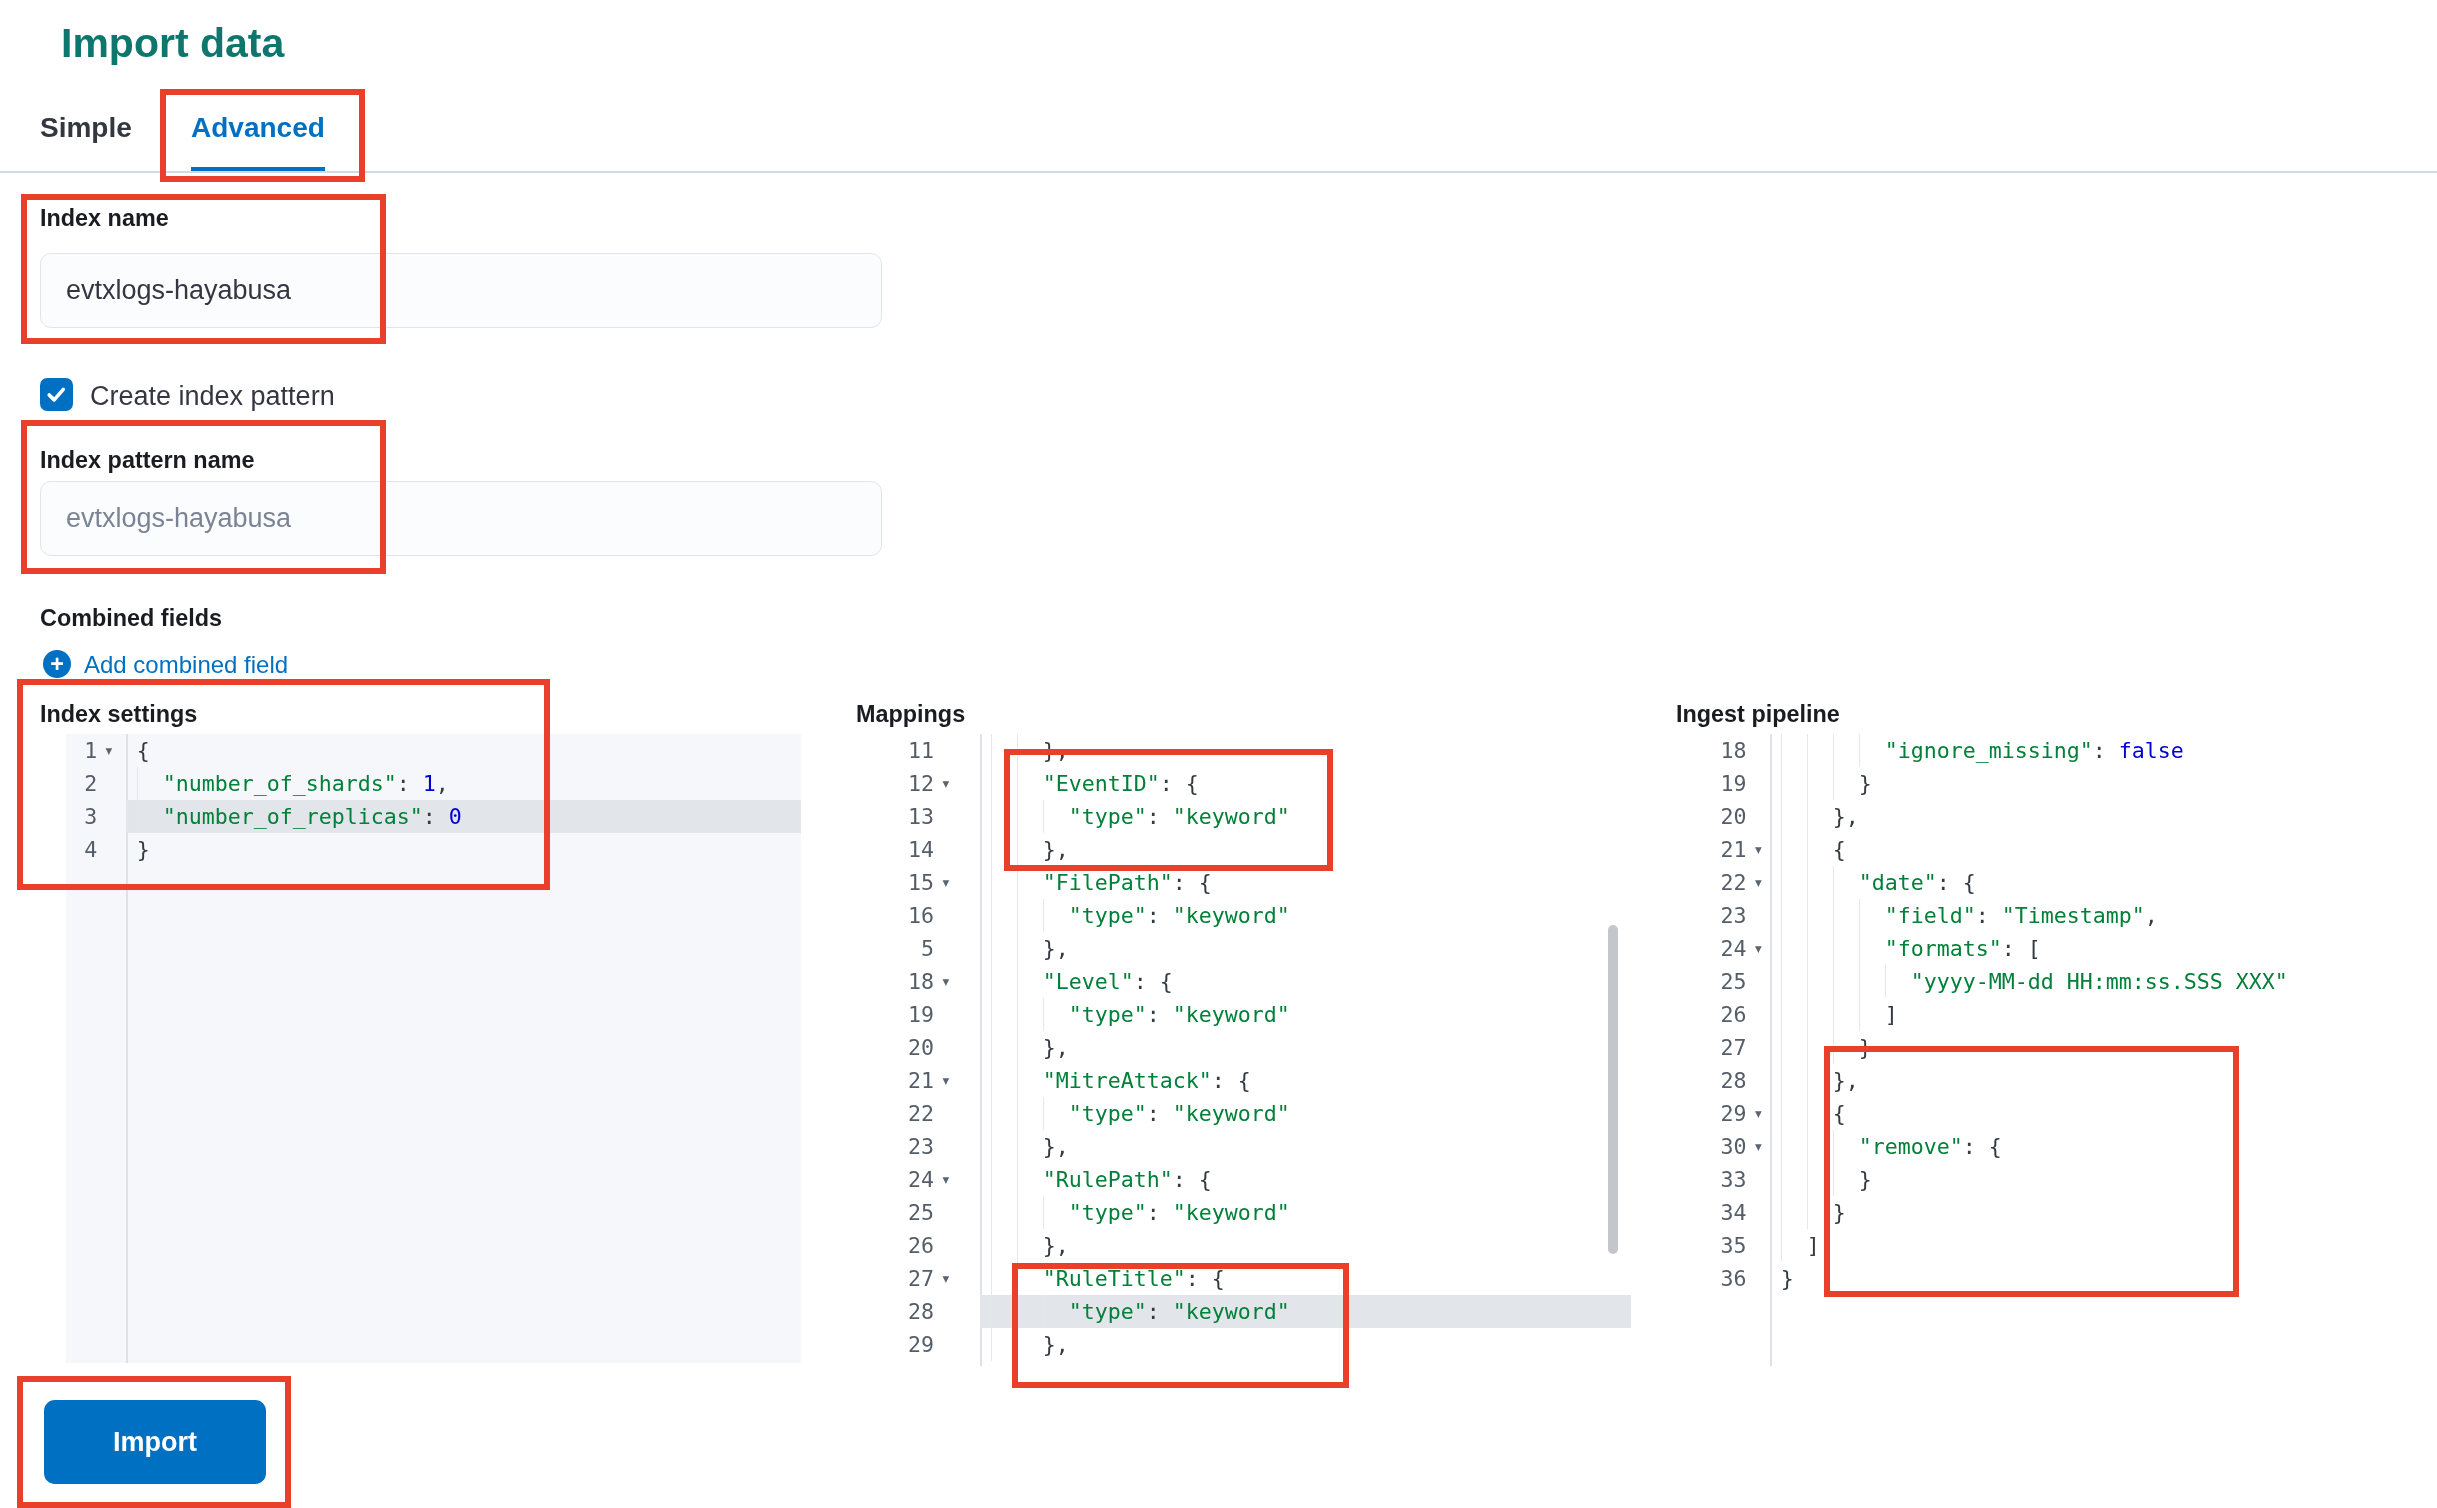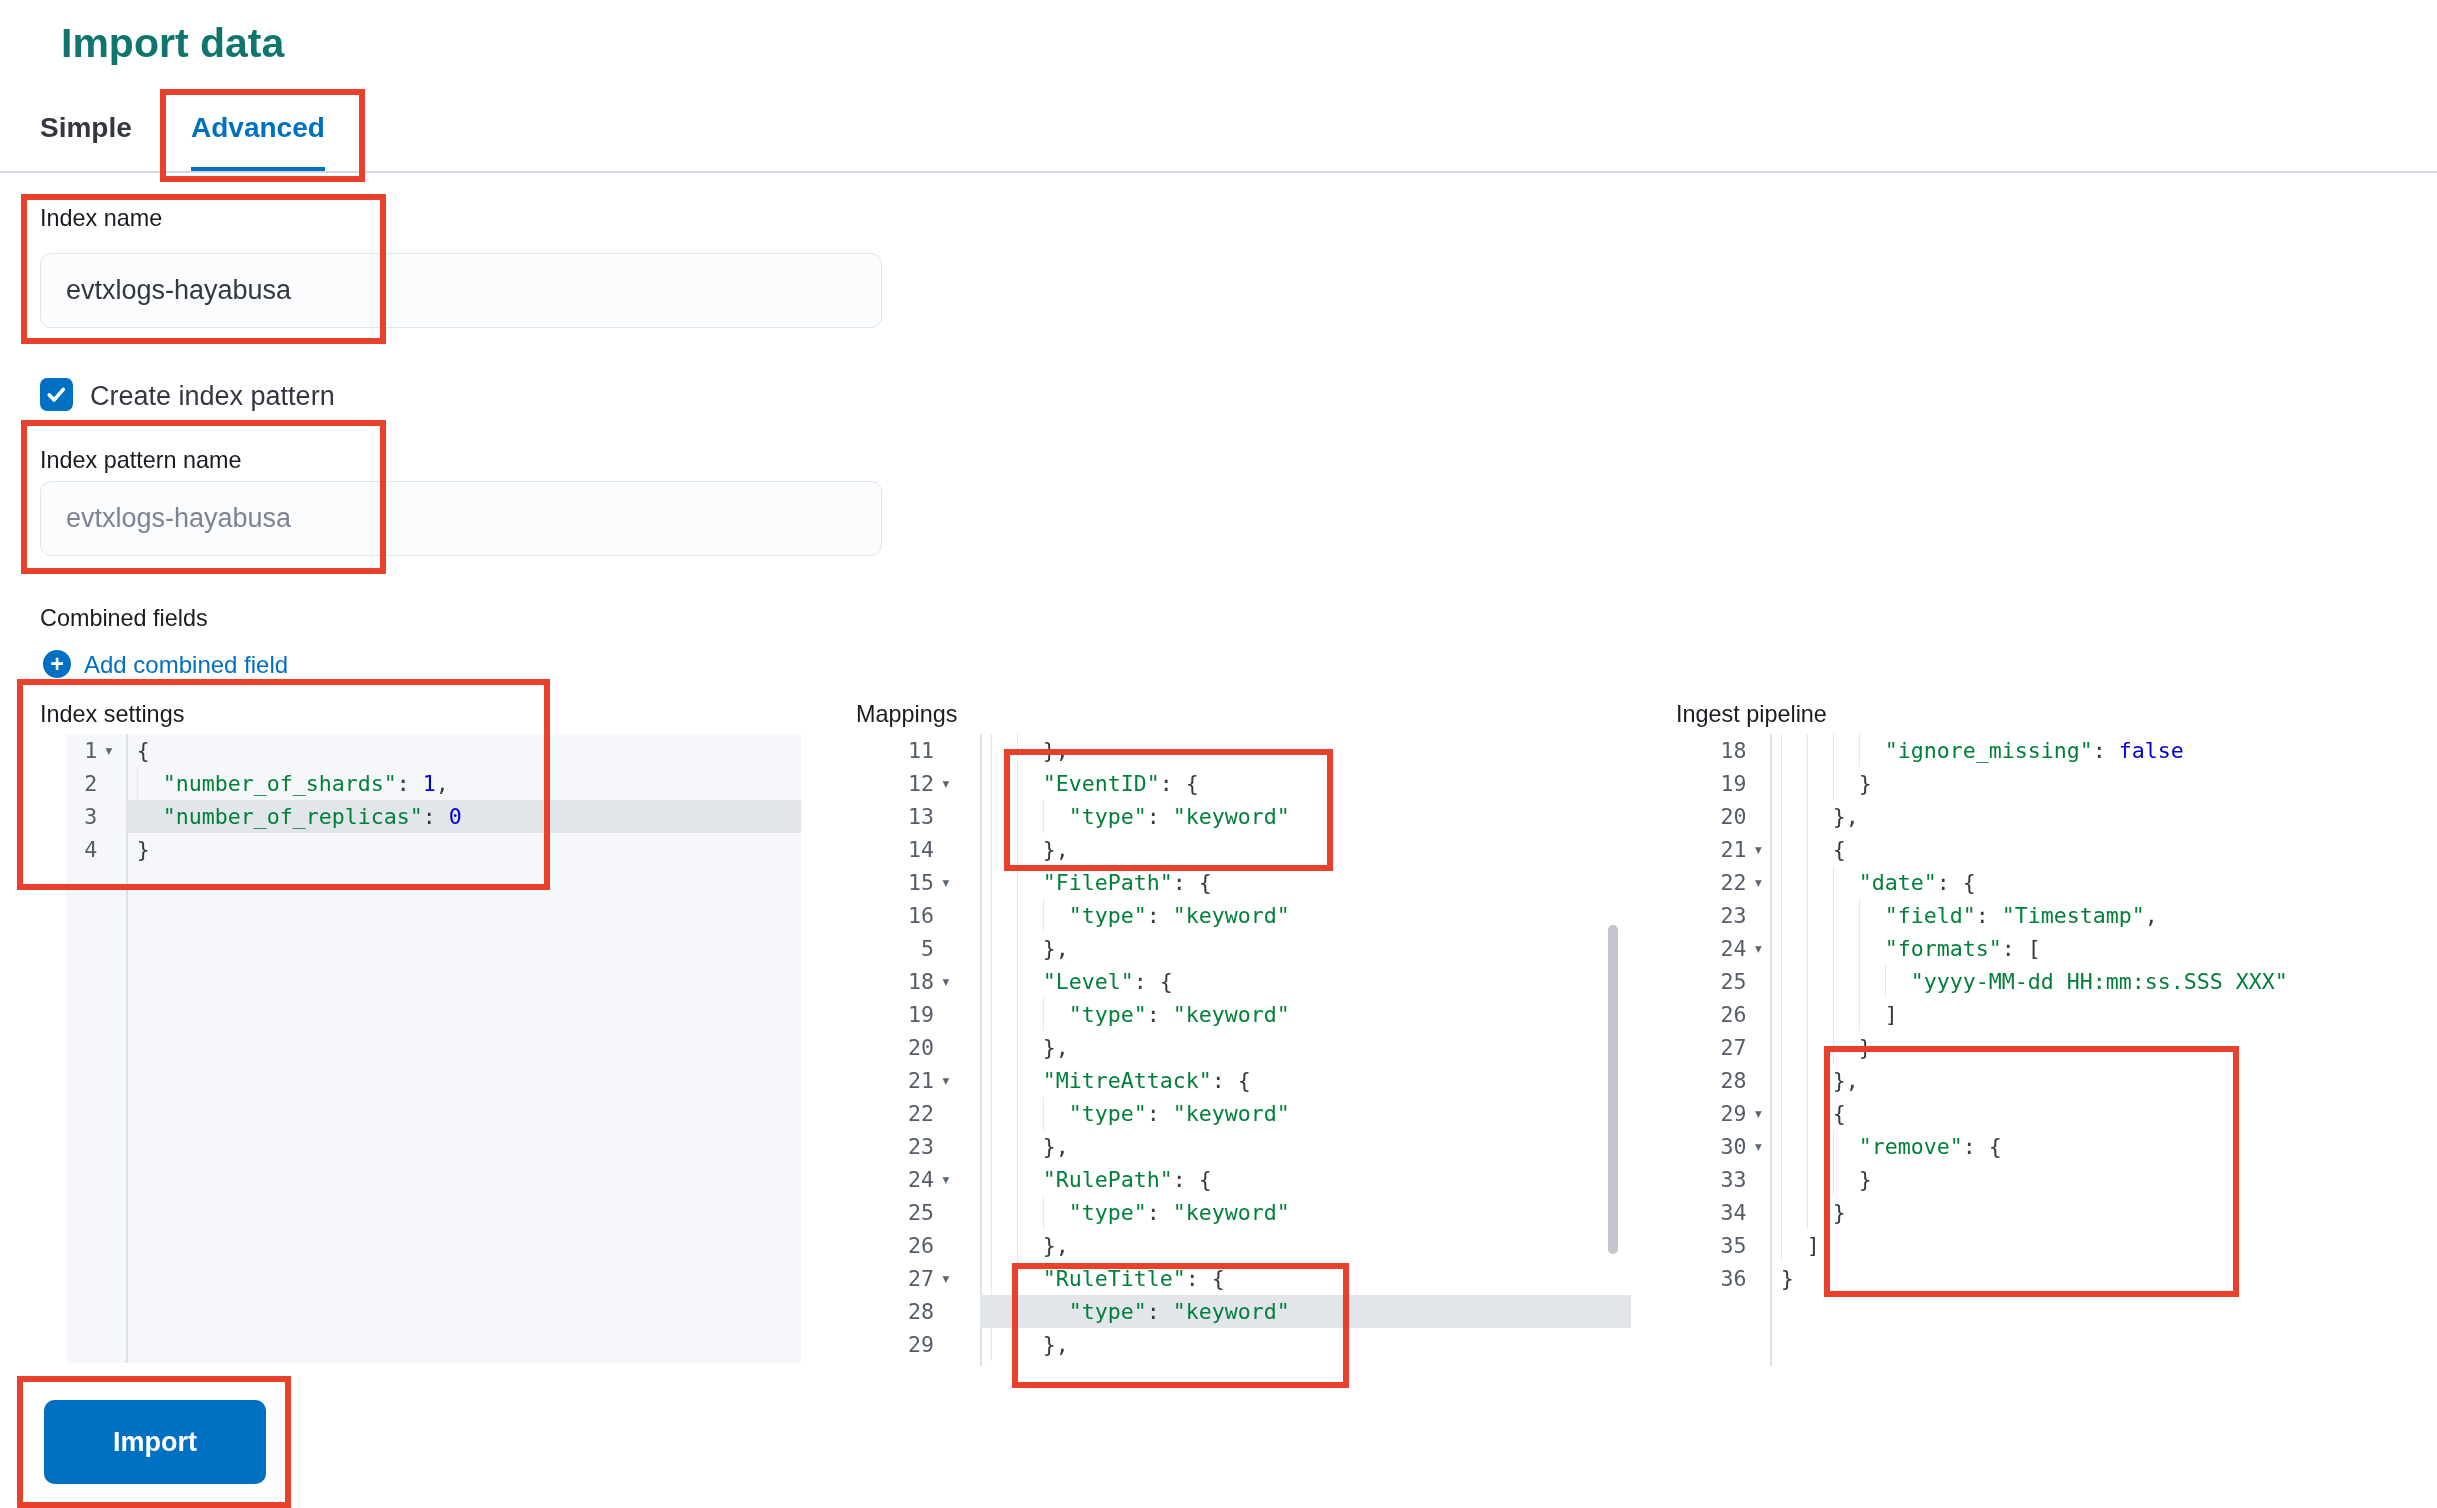--- a/index.html
+++ b/index.html
@@ -7,21 +7,21 @@
     width:2438px;height:1508px;position:relative;overflow:hidden;
     background:#ffffff;color:#343741;
     font-family:"Liberation Sans",sans-serif;
   }
   .page-title{position:absolute;left:37px;top:20px;font-size:41px;font-weight:700;color:#0f766e;margin-left:24px;}
   .tabs-divider{position:absolute;left:0;top:171px;width:2438px;height:1.8px;background:#d3dae6;}
   .tab{position:absolute;top:112px;font-size:28px;font-weight:700;color:#343741;cursor:pointer;line-height:32px;}
   .tab-simple{left:40px;}
   .tab-advanced{left:191px;color:#0071c2;padding-bottom:23.4px;border-bottom:4.5px solid #0071c2;}
 
-  .field-label{position:absolute;font-size:23.4px;font-weight:400;color:#1a1c21;line-height:29px;}
+  .field-label{position:absolute;font-size:23.4px;font-weight:700;color:#1a1c21;line-height:29px;}
   .text-input{
     position:absolute;left:40px;width:842px;height:75px;box-sizing:border-box;
     background:#fbfcfd;border:1.8px solid #dfe5ef;border-radius:10.8px;
     font-family:"Liberation Sans",sans-serif;font-size:27px;color:#343741;
     padding:0 25px;outline:none;
   }
   .text-input::placeholder{color:#7b8494;}
 
   .checkbox{
     position:absolute;left:40px;top:378px;width:33px;height:33px;border-radius:7.2px;

